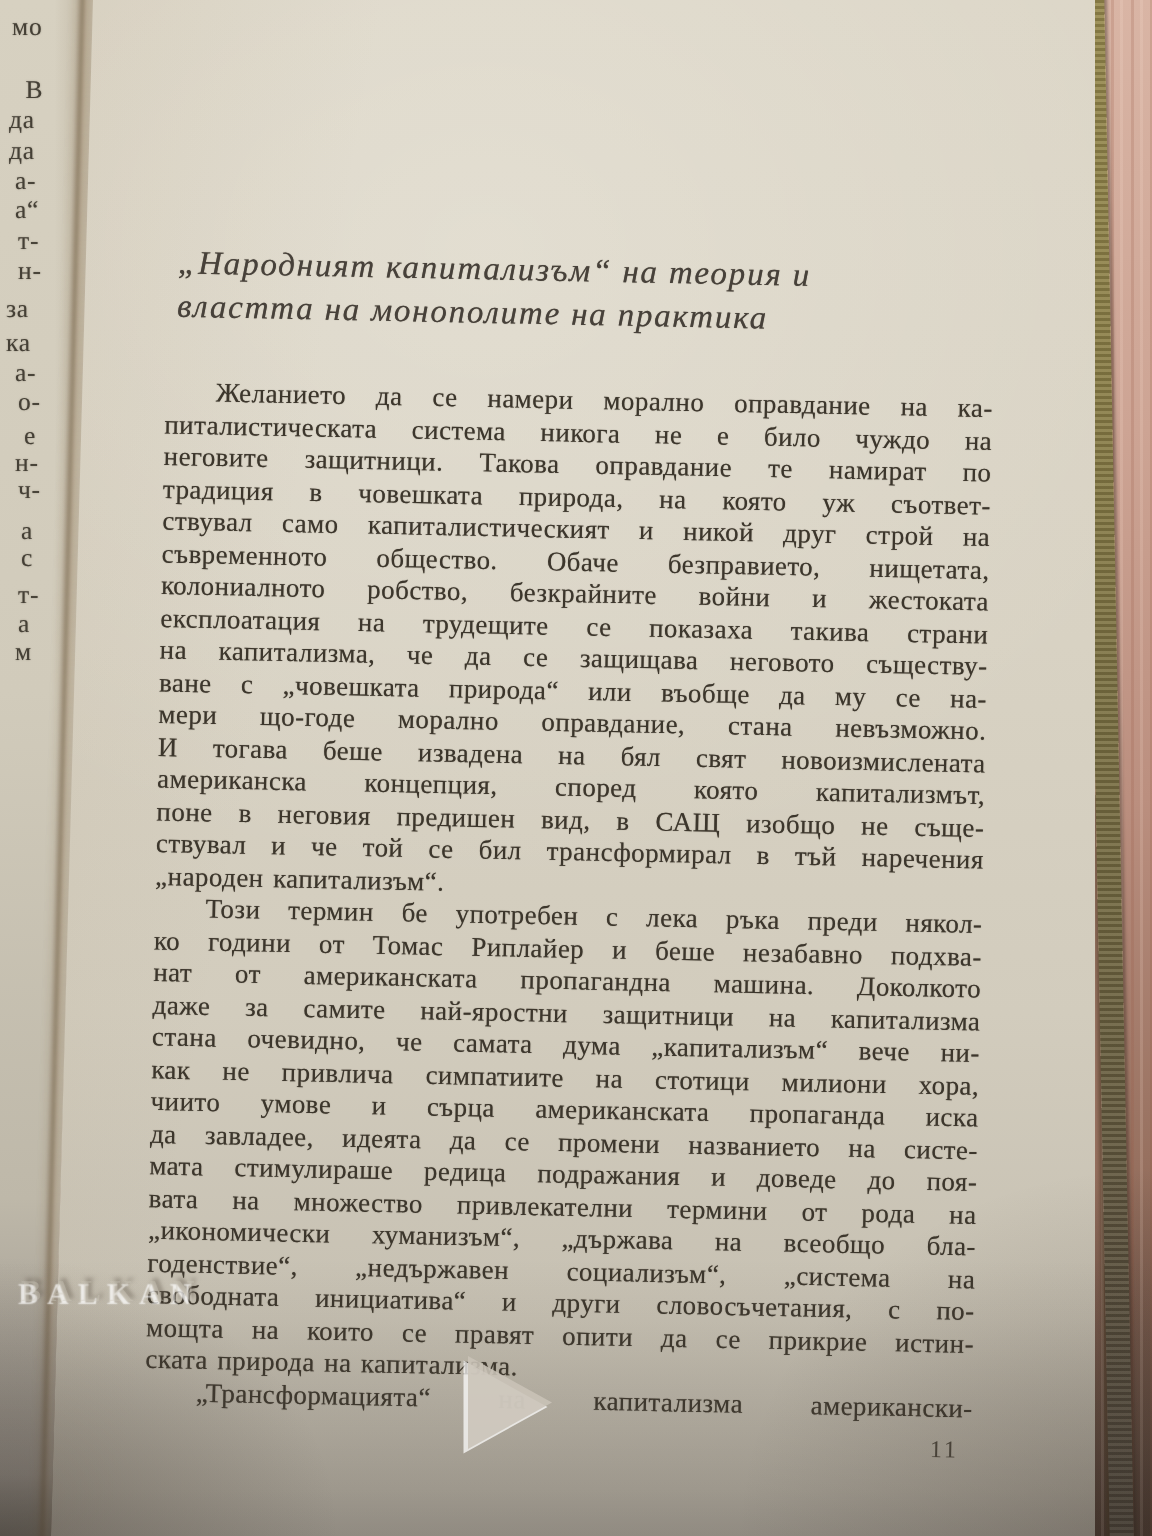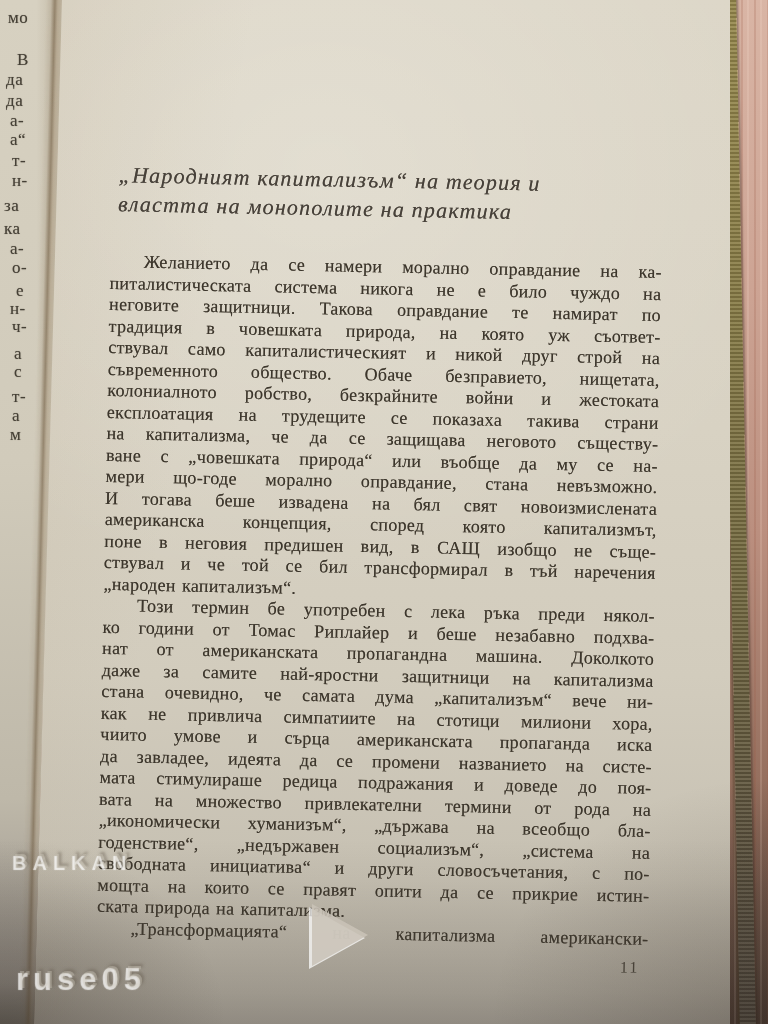--- a/index.html
+++ b/index.html
@@ -68,21 +68,21 @@
   
   .vignette{inset:0;pointer-events:none;
     background:
       radial-gradient(42% 26% at 0% 100%, rgba(66,58,50,0.38), rgba(0,0,0,0) 70%),
       linear-gradient(180deg, rgba(0,0,0,0) 82%, rgba(78,72,64,0.16) 94%, rgba(60,55,48,0.22) 100%),
       radial-gradient(60% 40% at 100% 100%, rgba(50,40,32,0.25), rgba(0,0,0,0) 60%);
   }
 
   
   .watermark{left:0;top:838px;width:420px;height:186px;pointer-events:none;
-    font-family:Liberation Sans, sans-serif;font-weight:bold;}
+    font-family:Liberation Serif, serif;font-weight:bold;}
   .wm{position:absolute;color:rgba(208,202,190,0.38);
     text-shadow:-2px 2px 1px rgba(255,255,255,0.75), 2px -2px 3px rgba(110,100,88,0.55);}
   .wm-balkan{left:14px;top:12px;font-size:20px;letter-spacing:6px;}
   .wm-auction{left:2px;top:28px;font-size:66px;letter-spacing:3px;}
   .wm-ruse{left:18px;top:122px;font-size:31px;letter-spacing:5px;}
   .wm-arrow{position:absolute;left:312px;top:66px;width:64px;height:64px;}
   .tri{position:absolute;width:0;height:0;border-top:31px solid transparent;
     border-bottom:31px solid transparent;}
   .tri.hi{left:-3px;top:3px;border-left:56px solid rgba(255,255,255,0.72);}
   .tri.face{left:0;top:0;border-left:56px solid rgba(201,195,183,0.88);}
@@ -160,18 +160,17 @@
     <div class="ln ind">„Трансформацията“ на капитализма американски-</div>
   </div>
 
   <div class="pagenum">11</div>
 </div>
 
 <div class="layer vignette"></div>
 
 <div class="layer watermark">
   <div class="wm wm-balkan">BALKAN</div>
-  <div class="wm wm-ruse">ruse05</div>
   <div class="wm-arrow">
     <div class="tri hi"></div>
     <div class="tri face"></div>
   </div>
 </div>
 
 </body></html>

